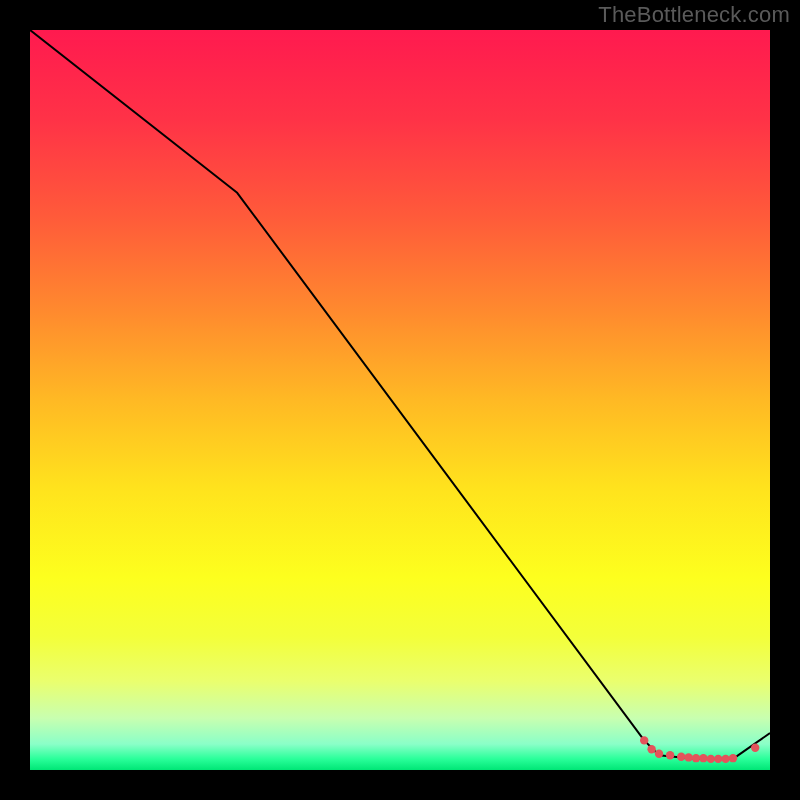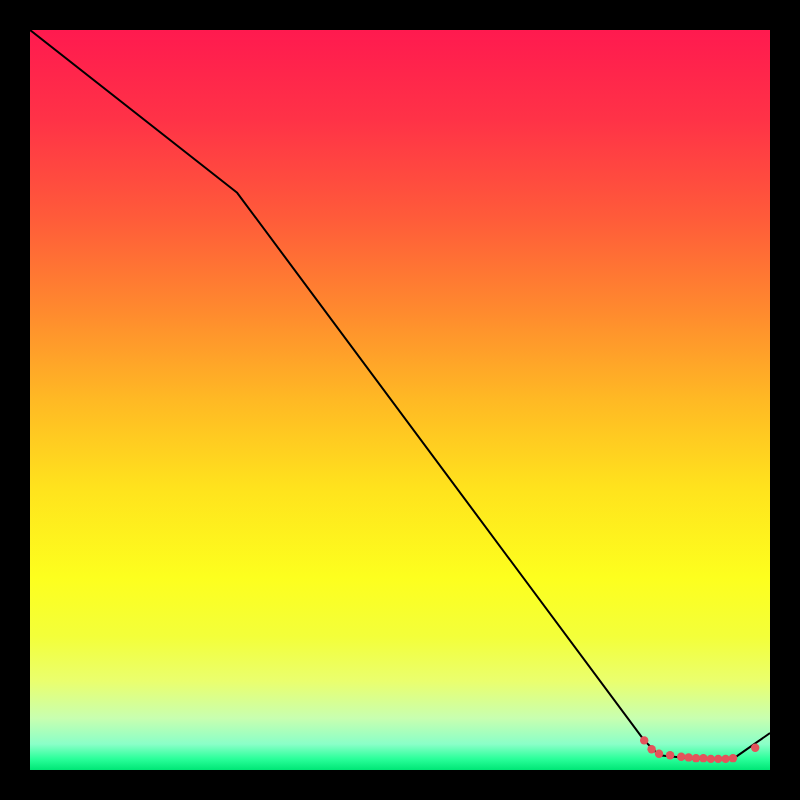--- a/index.html
+++ b/index.html
@@ -30,20 +30,21 @@
   .plot svg {
     display: block;
     width: 740px;
     height: 740px;
   }
 </style>
 </head>
 <body>
 
 <div class="frame">
+  <div class="watermark">TheBottleneck.com</div>
   <div class="plot">
     <svg viewBox="0 0 740 740">
       <defs>
         <linearGradient id="bg-grad" x1="0" y1="0" x2="0" y2="1">
             <stop offset="0.00%" stop-color="#ff1a4f"></stop>
             <stop offset="12.00%" stop-color="#ff3247"></stop>
             <stop offset="25.00%" stop-color="#ff5a3a"></stop>
             <stop offset="38.00%" stop-color="#ff8a2e"></stop>
             <stop offset="50.00%" stop-color="#ffb924"></stop>
             <stop offset="62.00%" stop-color="#ffe31d"></stop>

